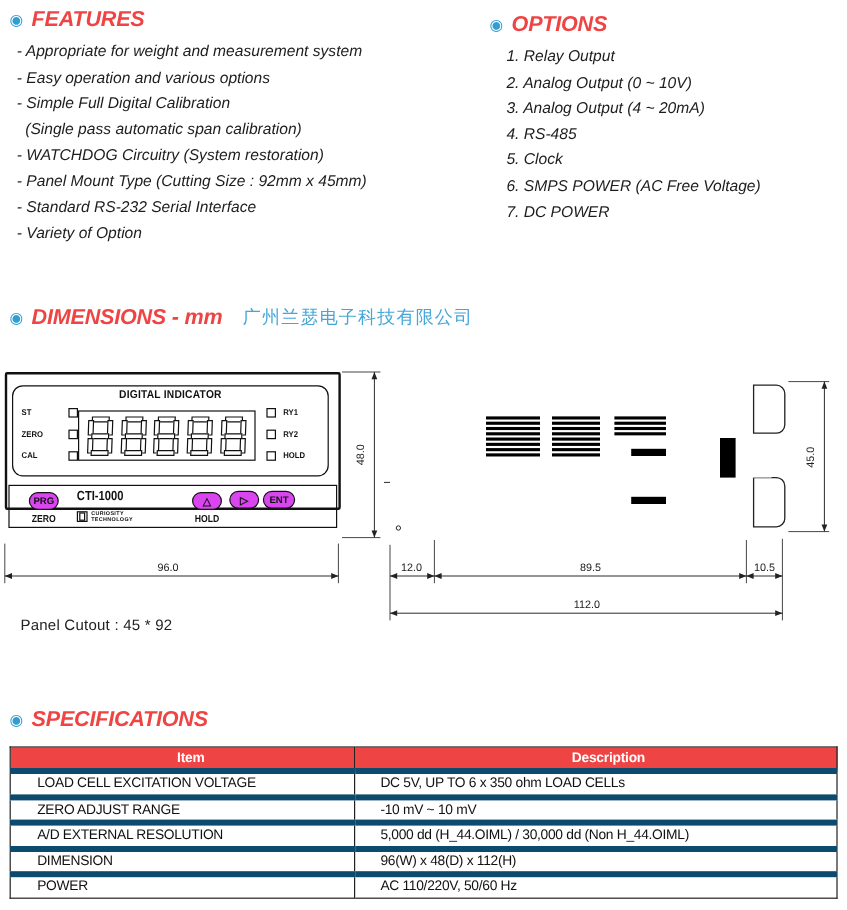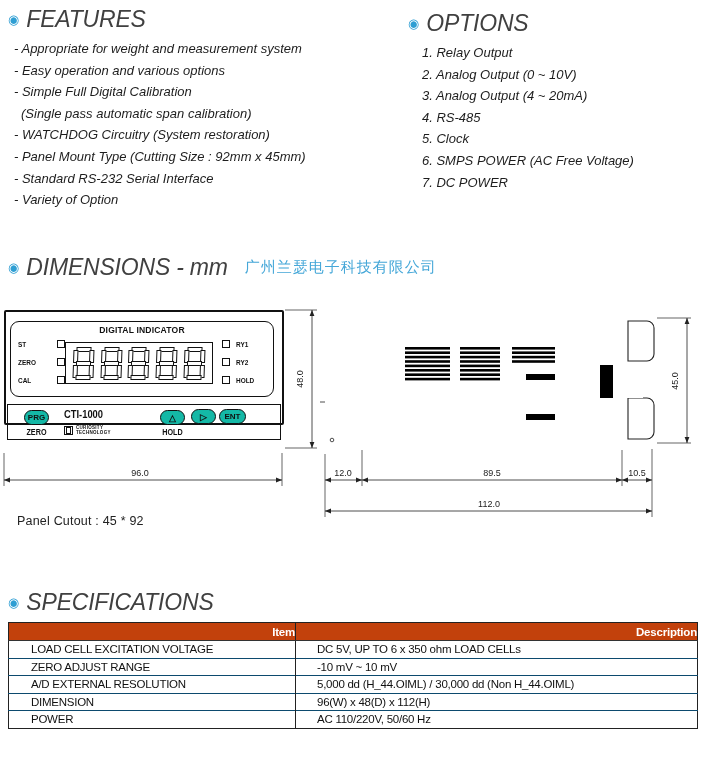--- a/index.html
+++ b/index.html
@@ -1,21 +1,21 @@
 <!DOCTYPE html>
 <html><head>
 <meta charset="utf-8">
 <style>
   html,body{margin:0;padding:0;background:#fff;}
   .page{position:relative;width:706px;height:758px;background:#fff;overflow:hidden;
         font-family:"Liberation Sans",sans-serif;color:#1d1d1d;}
   
   .sec-header{display:flex;align-items:center;gap:7px;}
   .bullet{color:#2e9ed3;font-size:13px;line-height:13px;font-style:normal;}
-  .sec-title{color:#404040;font-size:23px;font-weight:normal;font-style:italic;
+  .sec-title{color:#ef4444;font-size:18px;font-weight:bold;font-style:italic;
              letter-spacing:-0.2px;white-space:nowrap;}
   .company{color:#45a7d8;font-size:15px;font-weight:normal;margin-left:10px;
            font-style:normal;letter-spacing:1px;white-space:nowrap;}
   
   .sec-features{position:absolute;left:8px;top:6px;width:372px;}
   .sec-options{position:absolute;left:408px;top:10px;width:292px;}
   .feat-list,.opt-list{margin-top:5px;}
   .feat-item,.opt-item{font-style:italic;font-size:13px;line-height:21.6px;
                        color:#1d1d1d;padding-left:6px;white-space:nowrap;}
   .feat-item:nth-child(4){padding-left:13px;}
@@ -48,45 +48,45 @@
   .seg{position:absolute;background:#fff;border:1.1px solid #111;box-sizing:border-box;}
   .seg-a{left:3px;top:0;width:15px;height:5px;}
   .seg-g{left:3px;top:14px;width:15px;height:5px;}
   .seg-d{left:3px;top:28px;width:15px;height:5px;}
   .seg-f{left:0;top:2.5px;width:5px;height:13px;}
   .seg-b{right:0;top:2.5px;width:5px;height:13px;}
   .seg-e{left:0;top:17.5px;width:5px;height:13px;}
   .seg-c{right:0;top:17.5px;width:5px;height:13px;}
   .fv-bottom{position:absolute;left:1px;right:1px;top:92px;height:36px;
              border:1.6px solid #111;box-sizing:border-box;}
-  .panel-btn{position:absolute;border:1.9px solid #111;border-radius:8px;background:#14b8a6;
+  .panel-btn{position:absolute;border:1.9px solid #111;border-radius:8px;background:#d946ef;
              display:flex;align-items:center;justify-content:center;
              font-weight:bold;color:#111;box-sizing:border-box;}
   .btn-sub{position:absolute;text-align:center;font-size:8.5px;font-weight:bold;
            color:#111;transform:scaleX(0.85);}
   .fv-model{position:absolute;left:56px;top:3px;font-size:11px;font-weight:bold;
             color:#111;transform:scaleX(0.85);transform-origin:left center;white-space:nowrap;}
   .fv-brand{position:absolute;left:56px;top:20px;display:flex;gap:3px;align-items:center;}
   .brand-logo{width:9px;height:9px;border:1.5px solid #111;box-sizing:border-box;
               display:flex;align-items:center;justify-content:center;}
   .brand-logo i{display:block;width:3px;height:5px;border:1px solid #111;}
   .brand-text{font-size:4.5px;line-height:5.2px;font-weight:bold;color:#111;
               letter-spacing:0.3px;white-space:nowrap;}
   .panel-cutout{position:absolute;left:17px;top:224px;font-size:12.5px;color:#222;
                 letter-spacing:0.2px;}
   
   .sec-specs-header{position:absolute;left:8px;top:589px;}
   .spec-table{position:absolute;left:8px;top:622px;width:690px;border-collapse:collapse;
               table-layout:fixed;border:1.6px solid #222;}
-  .spec-table th{background:#c2410c;color:#fff;font-size:11.5px;font-weight:bold;
-                 text-align:right;height:17px;padding:0 0 0 14px;letter-spacing:-0.2px;
+  .spec-table th{background:#ef4444;color:#fff;font-size:11.5px;font-weight:bold;
+                 text-align:center;height:17px;padding:0 0 0 14px;letter-spacing:-0.2px;
                  border-bottom:1px solid #333;}
   .spec-table th.desc{padding-left:21px;border-left:1.3px solid #222;}
   .spec-table td{font-size:11.5px;color:#111;height:16.5px;padding:0 0 0 22px;
-                 letter-spacing:-0.25px;border-top:1px solid #0c4a6e;white-space:nowrap;
+                 letter-spacing:-0.25px;border-top:5px solid #0c4a6e;white-space:nowrap;
                  overflow:hidden;}
   .spec-table td.desc{padding-left:21px;border-left:1.3px solid #222;}
 </style>
 </head>
 <body>
 
 <div class="page">
 
   <div class="sec-features">
     <div class="sec-header">

